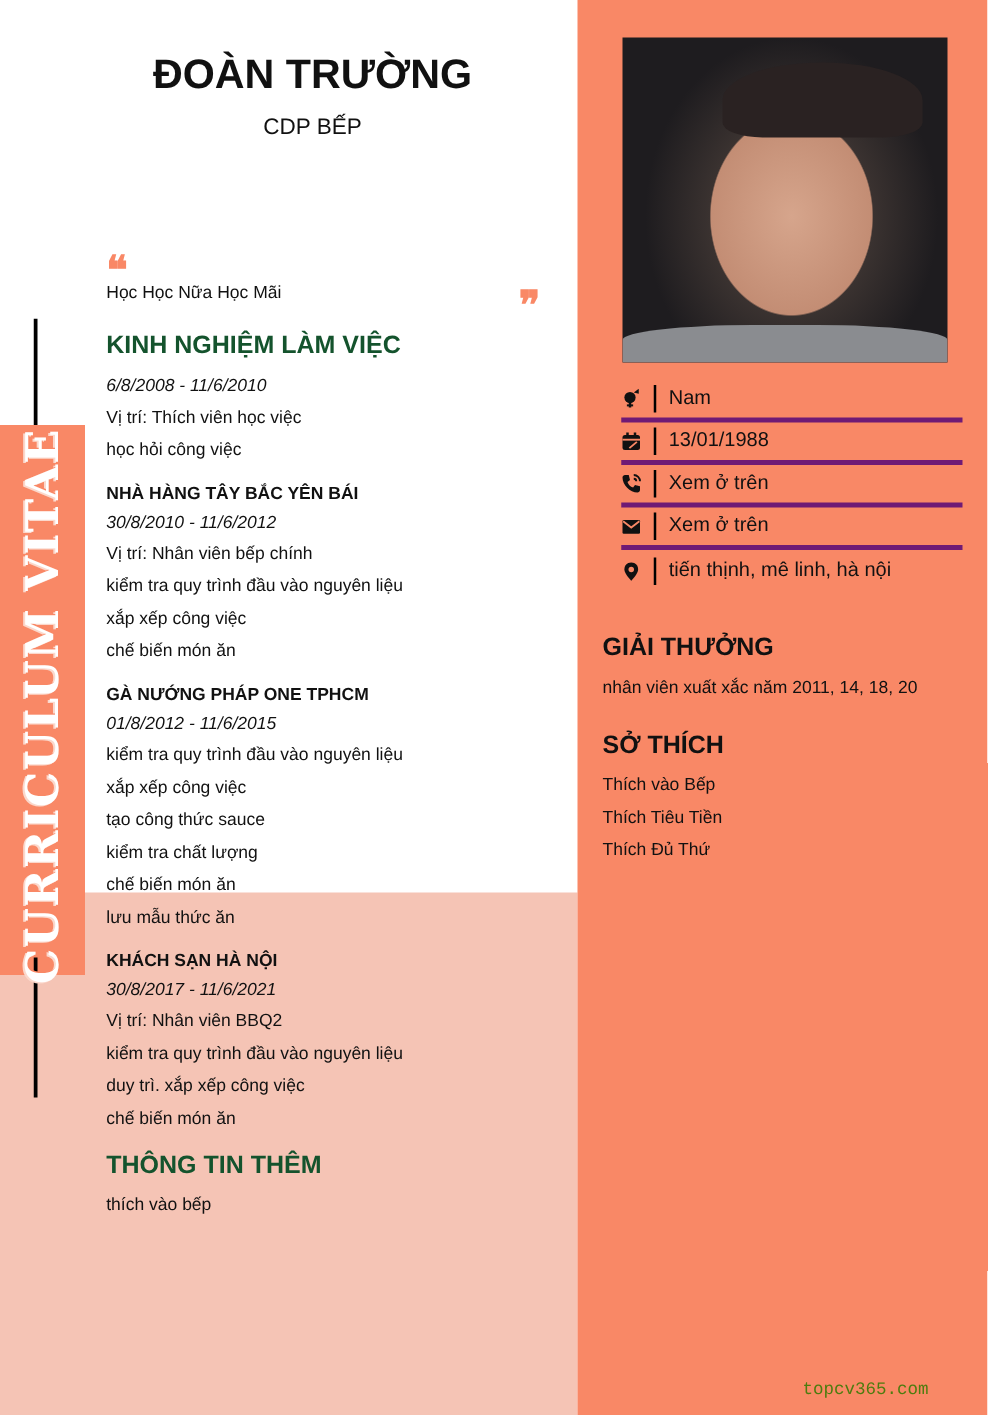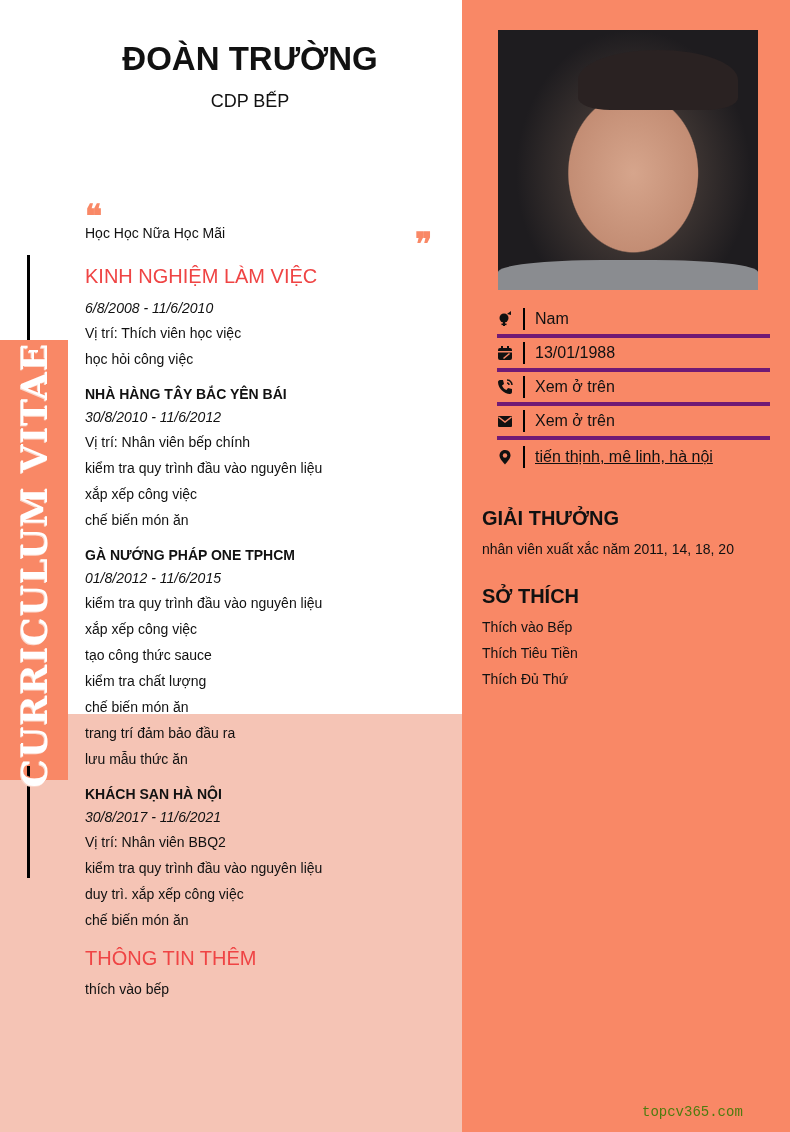--- a/index.html
+++ b/index.html
@@ -18,36 +18,36 @@
                text-shadow: 1px 1px 0 #f98866, -1px -1px 0 #fbd8cc; }
 
     .name { position: absolute; left: 40px; width: 420px; top: 40px; text-align: center; font-size: 33px; font-weight: bold; color: #111; }
     .role { position: absolute; left: 40px; width: 420px; top: 91px; text-align: center; font-size: 18px; color: #111; }
 
     .quote-open { position: absolute; left: 85px; top: 200px; font-size: 32px; line-height: 32px; color: #f98866; font-family: "DejaVu Serif", serif; font-weight: bold; }
     .quote-close { position: absolute; left: 415px; top: 228px; font-size: 32px; line-height: 32px; color: #f98866; font-family: "DejaVu Serif", serif; font-weight: bold; }
     .quote-text { position: absolute; left: 85px; top: 225px; font-size: 14px; color: #111; }
 
     .main { position: absolute; left: 85px; top: 262px; width: 370px; }
-    .section-title { font-size: 20px; font-weight: normal; color: #ef4444; line-height: 28px; }
+    .section-title { font-size: 20px; font-weight: bold; color: #14532d; line-height: 28px; }
     .job { margin-top: 6px; margin-bottom: 11px; }
     .job-company { font-size: 14px; font-weight: bold; line-height: 22px; }
     .job-date { font-size: 14px; font-style: italic; line-height: 24px; }
     .job-line { font-size: 14px; line-height: 26px; }
     .extra-title { margin-top: 10px; }
     .extra-text { font-size: 14px; line-height: 26px; margin-top: 4px; }
 
     .photo { position: absolute; left: 498px; top: 30px; width: 260px; height: 260px; overflow: hidden;
              background: radial-gradient(ellipse 45% 55% at 52% 55%, #d6a58c 0%, #c38d74 55%, #3a3230 56%, #1e1c1f 100%); }
     .photo .shirt { position: absolute; left: 0; bottom: 0; width: 260px; height: 30px; background: #8a8c90; border-radius: 40% 40% 0 0; }
     .photo .hair { position: absolute; left: 80px; top: 20px; width: 160px; height: 60px; background: #2a2222; border-radius: 50% 50% 20% 20%; }
 
     .contacts { position: absolute; left: 497px; top: 304px; width: 273px; }
     .contact-row { position: relative; height: 34px; display: flex; align-items: center; border-bottom: 4px solid #701a75; }
-    .contact-row:last-child { border-bottom: none; text-decoration: underline; }
+    .contact-row:last-child { border-bottom: none; }
     .contact-icon { width: 16px; height: 16px; display: flex; align-items: center; justify-content: center; }
     .contact-sep { width: 2px; height: 22px; background: #000; margin-left: 10px; margin-right: 10px; }
     .contact-val { font-size: 16px; color: #111; }
 
     .right-sec { position: absolute; left: 482px; width: 290px; }
     .right-title { font-size: 20px; font-weight: bold; line-height: 28px; color: #111; }
     .right-text { font-size: 14px; line-height: 26px; color: #111; }
 
     .footer { position: absolute; left: 642px; top: 1104px; font-family: "Liberation Mono", "DejaVu Sans Mono", monospace; font-size: 14px; color: #4d7c0f; }
   </style>
@@ -88,21 +88,20 @@
   </div>
 
   <div class="job">
     <div class="job-company">GÀ NƯỚNG PHÁP ONE TPHCM</div>
     <div class="job-date">01/8/2012 - 11/6/2015</div>
     <div class="job-line">kiểm tra quy trình đầu vào nguyên liệu</div>
     <div class="job-line">xắp xếp công việc</div>
     <div class="job-line">tạo công thức sauce</div>
     <div class="job-line">kiểm tra chất lượng</div>
     <div class="job-line">chế biến món ăn</div>
-    <div class="job-line">trang trí đảm bảo đầu ra</div>
     <div class="job-line">lưu mẫu thức ăn</div>
   </div>
 
   <div class="job">
     <div class="job-company">KHÁCH SẠN HÀ NỘI</div>
     <div class="job-date">30/8/2017 - 11/6/2021</div>
     <div class="job-line">Vị trí: Nhân viên BBQ2</div>
     <div class="job-line">kiểm tra quy trình đầu vào nguyên liệu</div>
     <div class="job-line">duy trì. xắp xếp công việc</div>
     <div class="job-line">chế biến món ăn</div>

